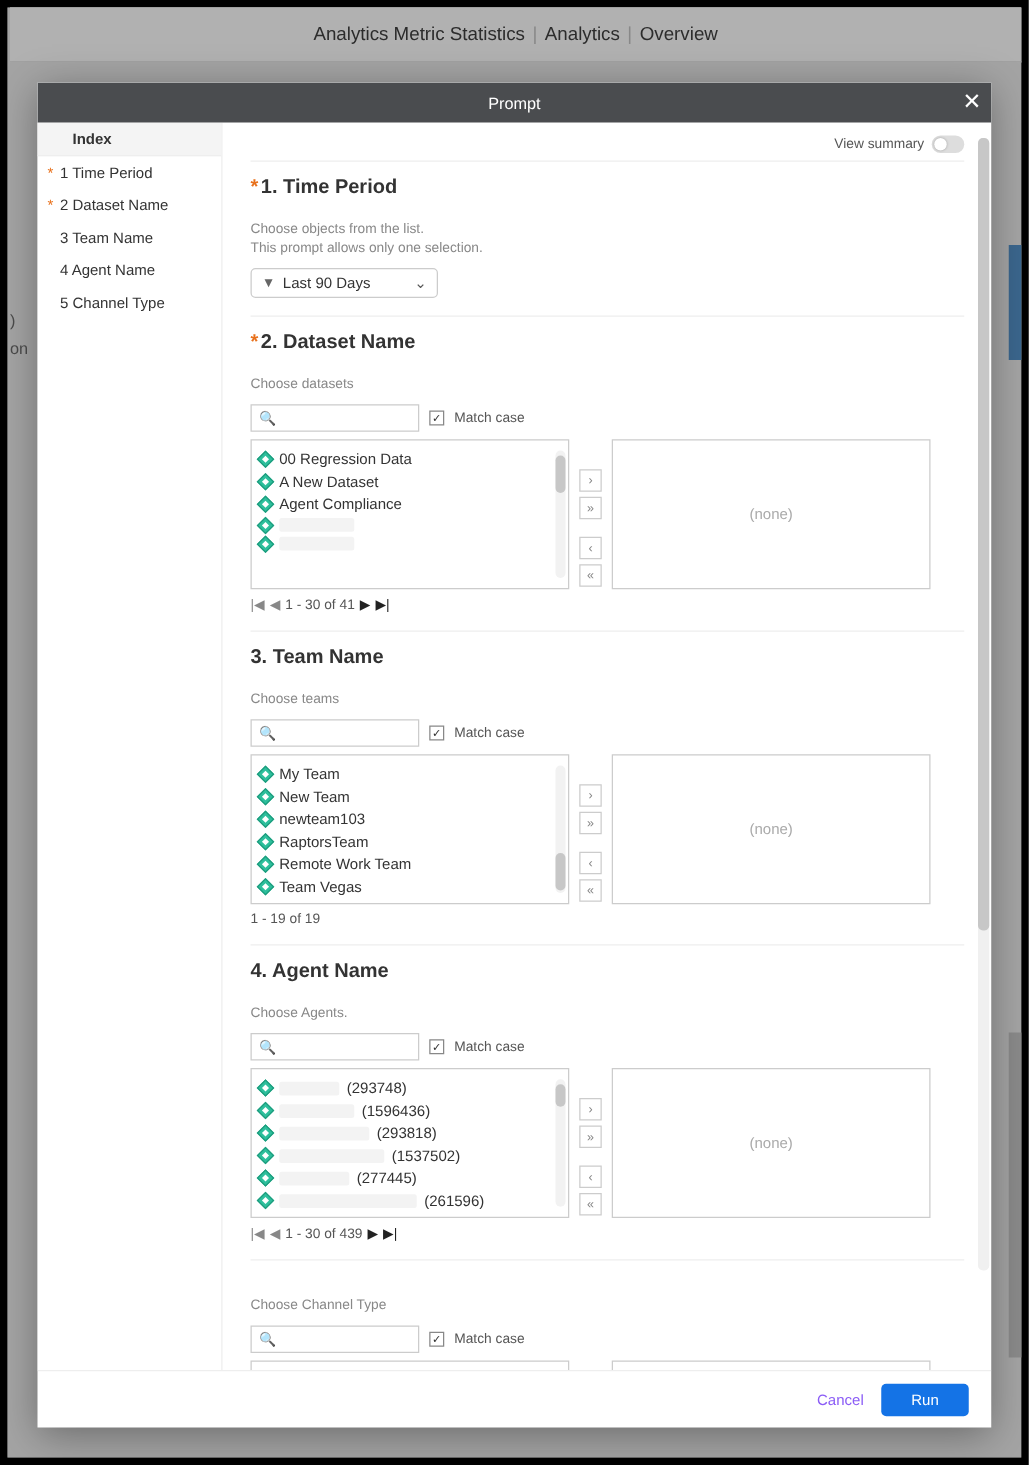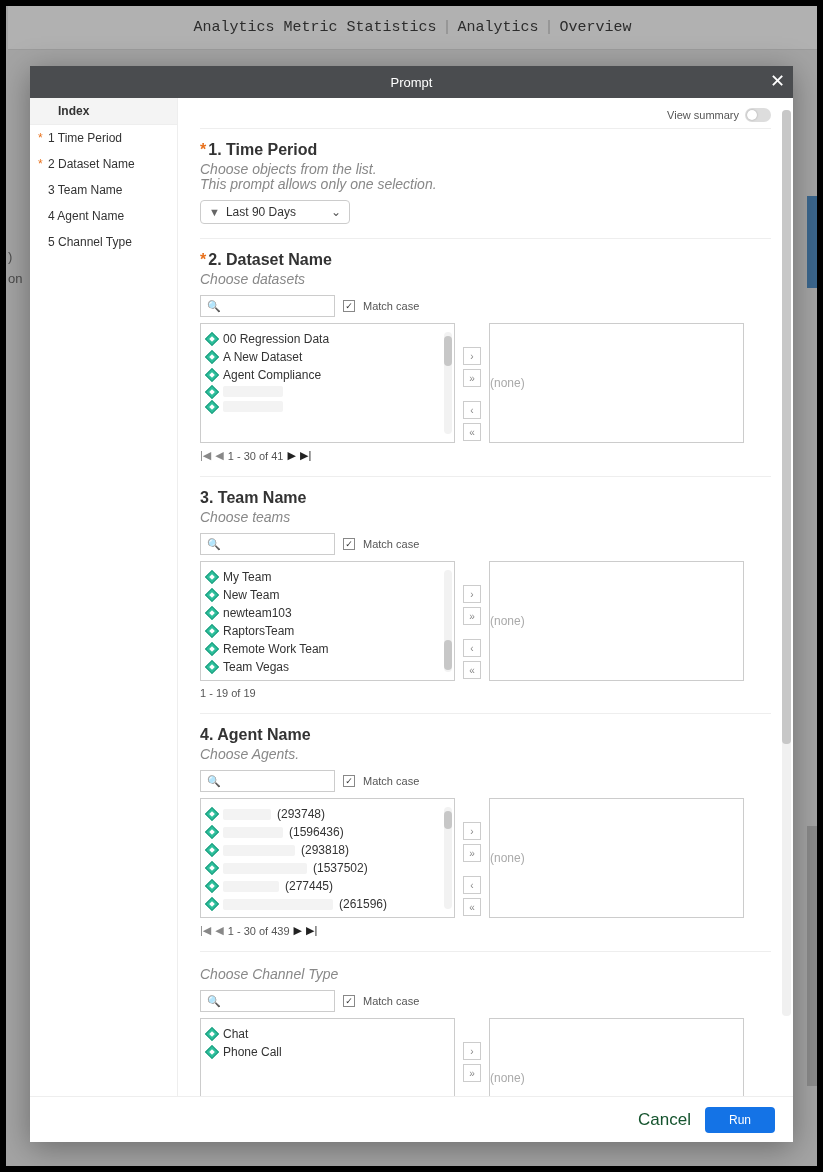--- a/index.html
+++ b/index.html
@@ -26,21 +26,20 @@
     position: absolute;
     top: 0; left: 2px; right: 0;
     height: 44px;
     background: #fff;
     border-bottom: 1px solid #ddd;
     display:flex;
     align-items:center;
     justify-content:center;
     font-size: 15px;
     color: #222;
-    font-family: Liberation Mono, monospace;
   }
   .page-bg .sep { color:#bbb; margin:0 6px;}
   .bg-hint {
     position:absolute;
     left:0; top:240px;
     color:#555;
     font-size:13px;
     line-height:22px;
     padding-left:2px;
   }
@@ -132,21 +131,21 @@
     margin-bottom:6px;
   }
   .toggle {
     width:26px;height:14px;border-radius:8px;background:#ddd;position:relative;
   }
   .toggle::after{content:"";position:absolute;left:2px;top:2px;width:10px;height:10px;border-radius:50%;background:#fff;box-shadow:0 0 2px rgba(0,0,0,0.3);}
   .section { border-top:1px solid #eee; padding:12px 0 14px 0;}
   .section:first-of-type{border-top:none;padding-top:0;}
   .sec-title { font-weight:bold; font-size:16px; color:#333; }
   .sec-title .star{color:#e8711c; margin-right:2px;}
-  .sec-desc { color:#888; font-size:14px; margin:3px 0 8px 0; line-height:15px;font-style:italic;}
+  .sec-desc { color:#888; font-size:11px; margin:17px 0 8px 0; line-height:15px;}
   .dropdown {
     border:1px solid #ccc;
     border-radius:4px;
     width:150px;
     height:24px;
     display:flex;
     align-items:center;
     padding:0 8px;
     font-size:12px;
     position:relative;
@@ -169,35 +168,35 @@
     border:1px solid #ccc;width:255px;height:120px;overflow:hidden;position:relative;
     background:#fff;
     text-align:center;
   }
   .list-box .inner{padding:6px 6px;}
   .list-item{display:flex;align-items:center;gap:6px;padding:2px 0;font-size:12px;color:#333;cursor:pointer;}
   .diamond{width:10px;height:10px;display:inline-block;position:relative;}
   .diamond::before{content:"";position:absolute;inset:0;background:#2dbf9c;transform:rotate(45deg);border:1px solid #1d9c7d;}
   .diamond::after{content:"";position:absolute;left:3px;top:3px;width:4px;height:4px;background:#fff;transform:rotate(45deg);}
   .none-box{
-    border:1px solid #ccc;width:255px;height:120px;display:flex;align-items:center;justify-content:flex-start;color:#aaa;font-size:12px;
+    border:1px solid #ccc;width:255px;height:120px;display:flex;align-items:center;justify-content:center;color:#aaa;font-size:12px;
   }
   .shuttle{display:flex;flex-direction:column;gap:4px;justify-content:flex-start;padding-top:24px;}
   .shuttle-btn{width:18px;height:18px;border:1px solid #ccc;background:#fff;display:flex;align-items:center;justify-content:center;font-size:10px;color:#888;cursor:pointer;}
   .pager{display:flex;align-items:center;gap:4px;margin-top:6px;font-size:11px;color:#555;}
   .pager .pbtn{color:#888;cursor:pointer;font-size:11px;}
   .pager .pbtn.enabled{color:#222;}
   .list-scroll{position:absolute;right:2px;top:8px;bottom:8px;width:8px;background:#f2f2f2;border-radius:4px;}
   .list-scroll .lthumb{position:absolute;left:0;right:0;height:30px;background:#c7c7c7;border-radius:4px;}
   .redacted{display:inline-block;background:#f3f3f3;border-radius:2px;height:11px;}
   .footer{
     border-top:1px solid #eee;
     height:46px;display:flex;align-items:center;justify-content:flex-end;gap:14px;padding:0 18px;
   }
-  .btn-cancel{color:#14532d;font-size:17px;cursor:pointer;background:none;border:none;}
+  .btn-cancel{color:#8b5cf6;font-size:12px;cursor:pointer;background:none;border:none;}
   .btn-run{background:#1473e6;color:#fff;border:none;border-radius:4px;padding:6px 24px;font-size:12px;cursor:pointer;}
   .right-bar{position:absolute;right:0;top:190px;width:10px;height:92px;background:#3b82c4;}
   .right-bar2{position:absolute;right:0;bottom:80px;width:10px;height:260px;background:#bfbfbf;}
 </style>
 </head>
 <body>
 
 <div class="outer">
   <div class="page-bg">
     <span>Analytics Metric Statistics</span>

